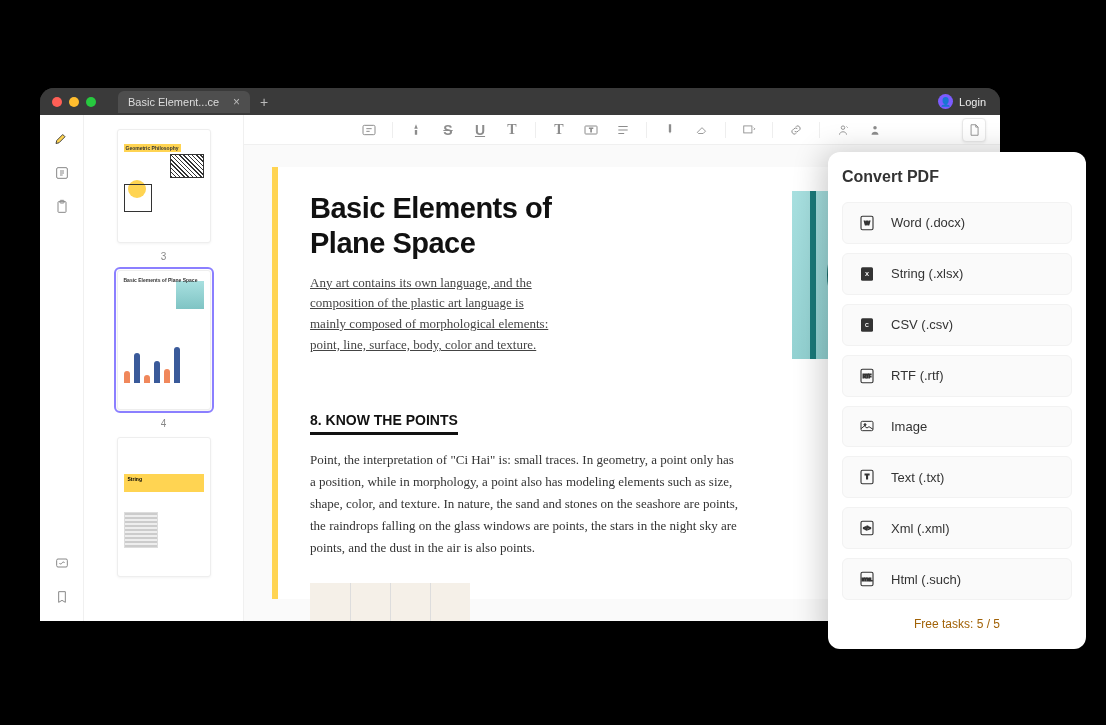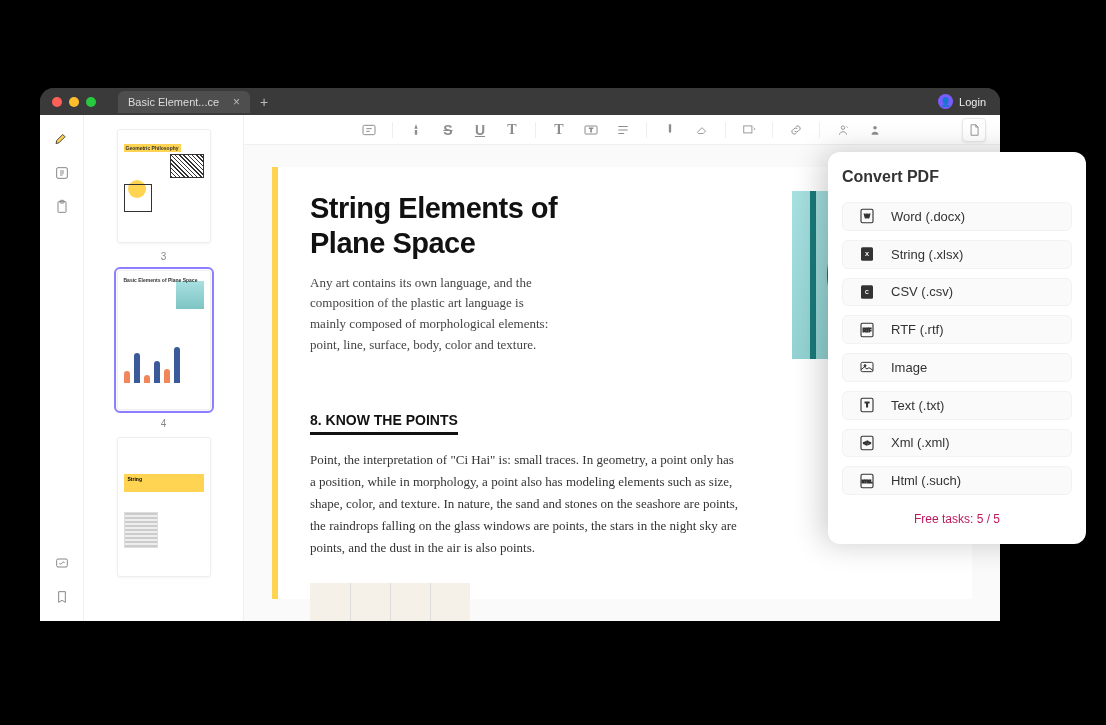--- a/index.html
+++ b/index.html
@@ -24,35 +24,35 @@
 .thumb.sel { outline:2px solid #8b7fff; outline-offset:1px; }
 .pgnum { font-size:10px; color:#888; text-align:center; }
 .main { flex:1; display:flex; flex-direction:column; overflow:hidden; }
 .toolbar { height:30px; border-bottom:1px solid #f0f0f0; display:flex; align-items:center; justify-content:center; gap:14px; color:#555; font-size:14px; position:relative; }
 .tbtn{width:18px;height:18px;display:flex;align-items:center;justify-content:center;opacity:.75}
 .sep{width:1px;height:16px;background:#eee}
 .floatbtn{position:absolute;right:14px;top:3px;width:24px;height:24px;border:1px solid #e8e8e8;border-radius:4px;display:flex;align-items:center;justify-content:center;box-shadow:0 1px 3px rgba(0,0,0,0.08);background:#fff}
 .page { flex:1; background:#fafafa; padding:22px 28px; overflow:hidden; }
 .doc { background:#fff; width:100%; height:100%; padding:24px 32px 0; border-left:6px solid #ffd452; position:relative; font-family:Georgia,serif; }
 .h1 { font-size:29px; font-weight:800; line-height:1.2; color:#111; font-family:-apple-system,sans-serif; letter-spacing:-.5px; margin-left:-6px; padding-left:6px; }
-.intro { margin-top:12px; font-size:13px; color:#444; line-height:1.6; max-width:240px; }
+.intro { margin-top:12px; font-size:13px; color:#444; line-height:1.6; max-width:240px;text-decoration:underline; }
 .hero { position:absolute; right:0; top:24px; width:180px; height:168px; background:linear-gradient(135deg,#a8e0e0,#7fc4c4); overflow:hidden; display:flex; align-items:center; justify-content:center; }
 .circles { position:relative; width:120px; height:120px; }
 .cir{position:absolute;border:4px solid #186a6a;border-radius:50%;left:50%;top:50%;transform:translate(-50%,-50%)}
 .vbar{position:absolute;width:6px;height:100%;background:#1a7a7a;top:0}
 .h2 { margin-top:56px; font-size:14px; font-weight:800; color:#111; font-family:-apple-system,sans-serif; padding-bottom:4px; border-bottom:3px solid #111; display:inline-block; }
 .para { margin-top:14px; font-size:13px; color:#333; line-height:1.7; max-width:430px; }
 .sec2 { display:flex; gap:24px; margin-top:24px; }
 .sec2img { width:160px; height:90px; background:#f5f0e8; position:relative; flex-shrink:0; }
 .gridln{position:absolute;background:#ddd}
-.convert { position:absolute; right:20px; top:152px; width:258px; height:392px; background:#fff; border-radius:12px; box-shadow:-6px 0 30px rgba(0,0,0,0.2); padding:16px 14px 10px; display:flex; flex-direction:column; }
+.convert { position:absolute; right:20px; top:152px; width:258px; height:497px; background:#fff; border-radius:12px; box-shadow:-6px 0 30px rgba(0,0,0,0.2); padding:16px 14px 10px; display:flex; flex-direction:column; }
 .ctitle { font-size:16px; font-weight:600; color:#333; margin-bottom:16px; }
 .option { height:42px; background:#fafafa; border:1px solid #f2f2f2; border-radius:6px; display:flex; align-items:center; padding:0 14px; gap:14px; margin-bottom:9px; font-size:13px; color:#333; cursor:pointer; }
 .oic{width:20px;height:20px;display:flex;align-items:center;justify-content:center}
-.free { text-align:center; font-size:12px; color:#be185d; margin-top:auto; padding:8px 0; }
+.free { text-align:center; font-size:12px; color:#a16207; margin-top:auto; padding:8px 0; }
 
 .thumb3{height:114px;padding:6px}
 .t3a{font-size:5px;font-weight:700;color:#333;margin-bottom:2px;padding:1px 2px;background:#ffd452;display:inline-block}
 .t3b{width:34px;height:24px;background:repeating-linear-gradient(45deg,#333,#333 1px,transparent 1px,transparent 3px);float:right;border:1px solid #333}
 .t3c{width:28px;height:28px;border:1px solid #333;margin-top:30px;position:relative}
 .t3d{position:absolute;left:10px;top:50px;width:18px;height:18px;border-radius:50%;background:#ffd452}
 .thumb4{height:140px;padding:6px}
 .t4t{font-size:5px;font-weight:700;color:#333}
 .t4h{width:28px;height:28px;background:linear-gradient(#a8e0e0,#7fc4c4);float:right;margin-top:-2px}
 .t4bars{display:flex;align-items:flex-end;gap:4px;margin-top:60px;height:40px}
@@ -223,21 +223,21 @@
             <svg width="14" height="16" viewBox="0 0 24 24" fill="none" stroke="#888" stroke-width="1.5">
               <path d="M7 3h8l4 4v14H7V3z"></path>
               <path d="M15 3v4h4"></path>
             </svg>
           </div>
       </div>
 
       <div class="page">
         <div class="doc">
           <div class="h1">
-            <span>String Elements of</span><br><span>Plane Space</span>
+            <span>Basic Elements of</span><br><span>Plane Space</span>
           </div>
           <div class="hero">
             <div class="vbar" style="left:10%"></div>
               <div class="vbar" style="left:28%"></div>
               <div class="vbar" style="left:46%"></div>
               <div class="vbar" style="left:64%"></div>
               <div class="vbar" style="left:82%"></div>
             <div class="circles">
               <div class="cir" style="width:110px;height:110px"></div>
               <div class="cir" style="width:84px;height:84px"></div>

